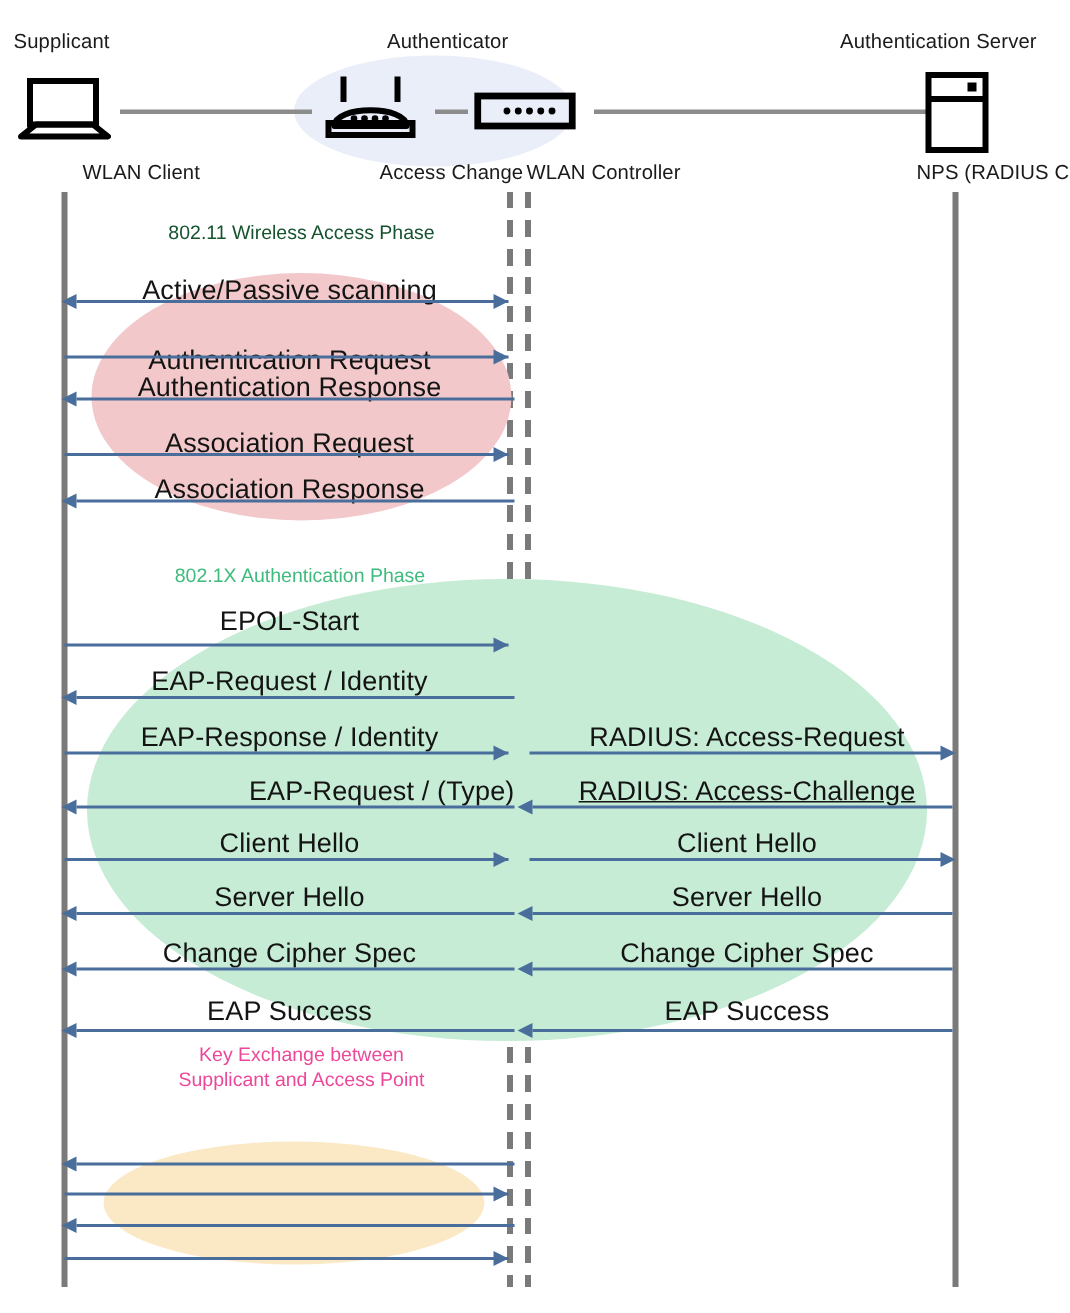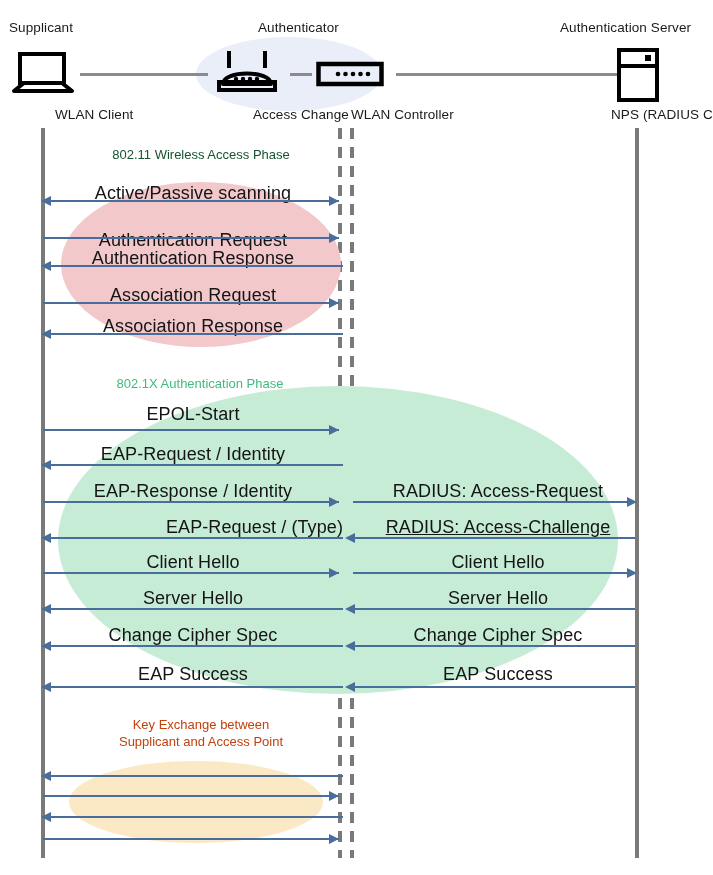--- a/index.html
+++ b/index.html
@@ -237,21 +237,21 @@
 
   <div class="msg-label" style="left:43px;top:664px;width:300px;">EAP Success</div>
   <div class="msg-line" style="left:51px;top:686px;width:292px;"></div>
   <div class="arrowhead left" style="left:41px;top:682px;"></div>
   <div class="msg-label" style="left:353px;top:664px;width:290px;">EAP Success</div>
   <div class="msg-line" style="left:355px;top:686px;width:280px;"></div>
   <div class="arrowhead left" style="left:345px;top:682px;"></div>
 
   <div class="phase-blob blob-orange" style="left:69px;top:761px;width:254px;height:82px;"></div>
 
-  <div class="phase-caption" style="left:61px;top:716px;width:280px;color:#c2410c;">Key Exchange between
+  <div class="phase-caption" style="left:61px;top:694px;width:280px;color:#ec4899;">Key Exchange between
 Supplicant and Access Point</div>
 
   <div class="msg-line" style="left:51px;top:775px;width:292px;"></div>
   <div class="arrowhead left" style="left:41px;top:771px;"></div>
 
   <div class="msg-line" style="left:43px;top:795px;width:296px;"></div>
   <div class="arrowhead right" style="left:329px;top:791px;"></div>
 
   <div class="msg-line" style="left:51px;top:816px;width:292px;"></div>
   <div class="arrowhead left" style="left:41px;top:812px;"></div>

